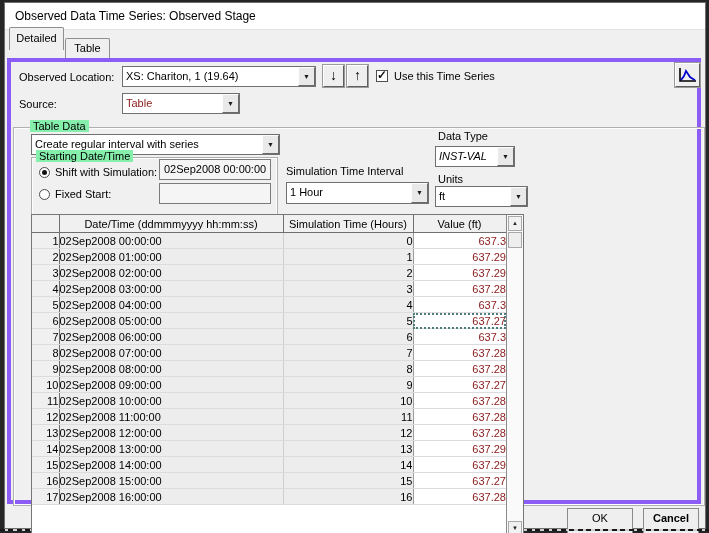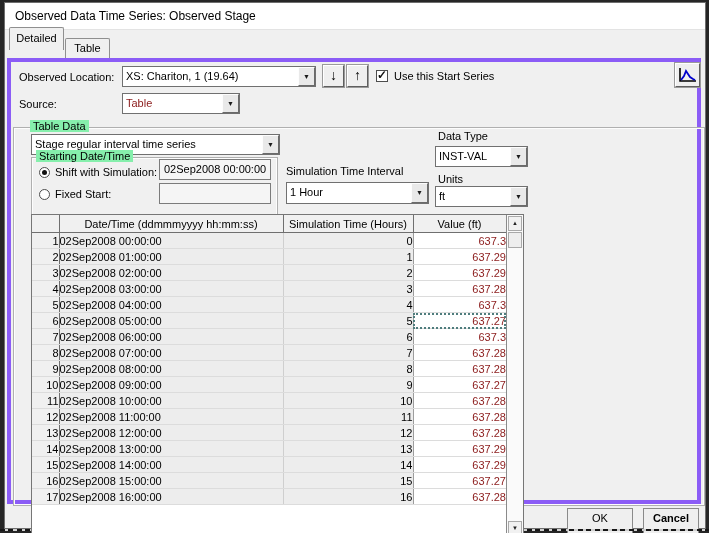--- a/index.html
+++ b/index.html
@@ -136,44 +136,44 @@
     <span class="lbl" style="left:8px;top:9px;">Observed Location:</span>
     <div class="combo" style="left:111px;top:4px;width:194px;padding-left:32px;">
       <span class="ct">XS: Chariton, 1 (19.64)</span>
       <span class="ca">▼</span>
     </div>
     <div class="rbtn" style="left:312px;top:3px;width:21px;height:22px;"><span>↓</span></div>
     <div class="rbtn" style="left:336px;top:3px;width:21px;height:22px;"><span>↑</span></div>
     <span class="cb" style="left:365px;top:8px;">
         <span class="check">✓</span>
       </span>
-    <span class="lbl" style="left:383px;top:8px;">Use this Start Series</span>
+    <span class="lbl" style="left:383px;top:8px;">Use this Time Series</span>
     <div class="rbtn" style="left:664px;top:1px;width:25px;height:24px;">
       <svg width="19" height="16" viewBox="0 0 19 16" style="margin-top:3px;">
         <path d="M2 1 L2 14 L18 14" stroke="#000" stroke-width="1.6" fill="none"></path>
         <path d="M3 13 L6 9 L8 4 L10 7 L12 10 L15 12 L17 13" stroke="#0000cc" stroke-width="1.8" fill="none"></path>
       </svg>
     </div>
 
     <span class="lbl" style="left:8px;top:36px;">Source:</span>
     <div class="combo" style="left:111px;top:31px;width:118px;">
       <span class="ct maroon">Table</span>
       <span class="ca">▼</span>
     </div>
 
     <div class="group" style="left:2px;top:65px;width:692px;height:379px;">
       <span class="glabel" style="left:16px;">Table Data</span>
 
       <div class="combo" style="left:17px;top:6px;width:249px;">
-        <span class="ct">Stage regular interval time series</span>
+        <span class="ct">Create regular interval with series</span>
         <span class="ca">▼</span>
       </div>
 
       <span class="lbl" style="left:424px;top:2px;">Data Type</span>
-      <div class="combo" style="left:421px;top:18px;width:93px;">
+      <div class="combo" style="left:421px;top:18px;width:80px;font-style:italic;">
         <span class="ct">INST-VAL</span>
         <span class="ca">▼</span>
       </div>
 
       <span class="lbl" style="left:424px;top:45px;">Units</span>
       <div class="combo" style="left:421px;top:58px;width:93px;">
         <span class="ct">ft</span>
         <span class="ca">▼</span>
       </div>
 

